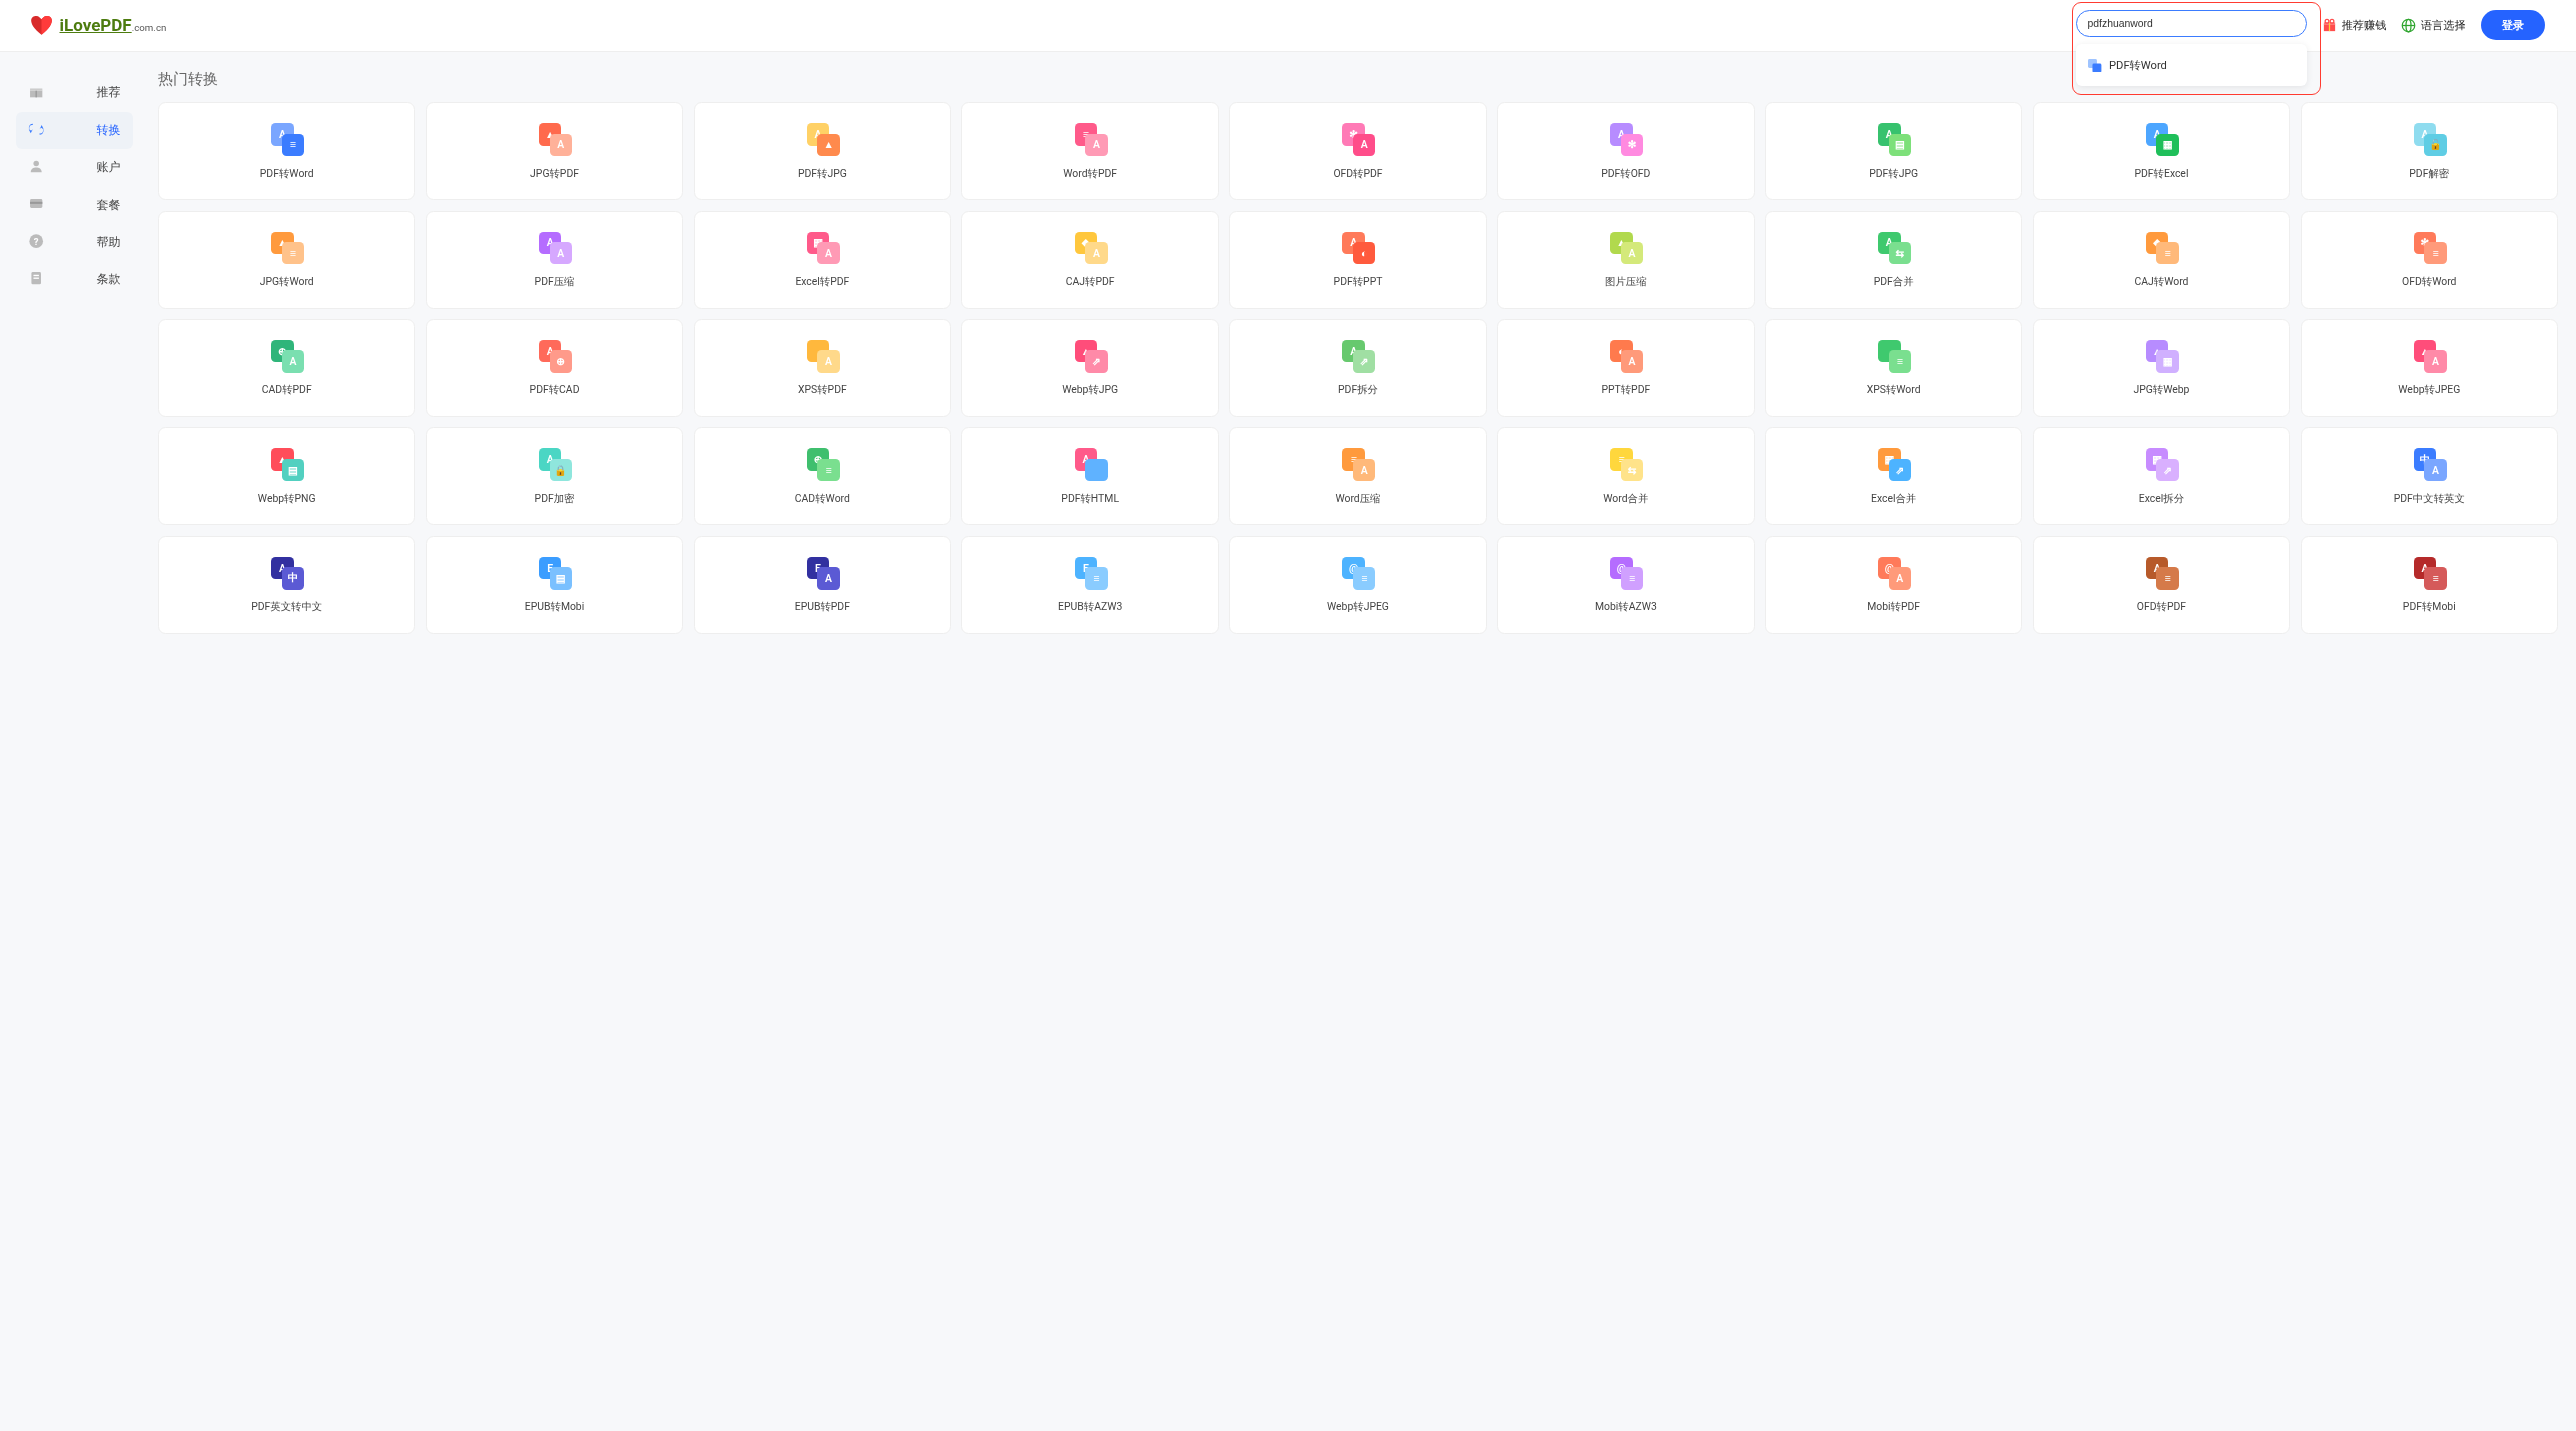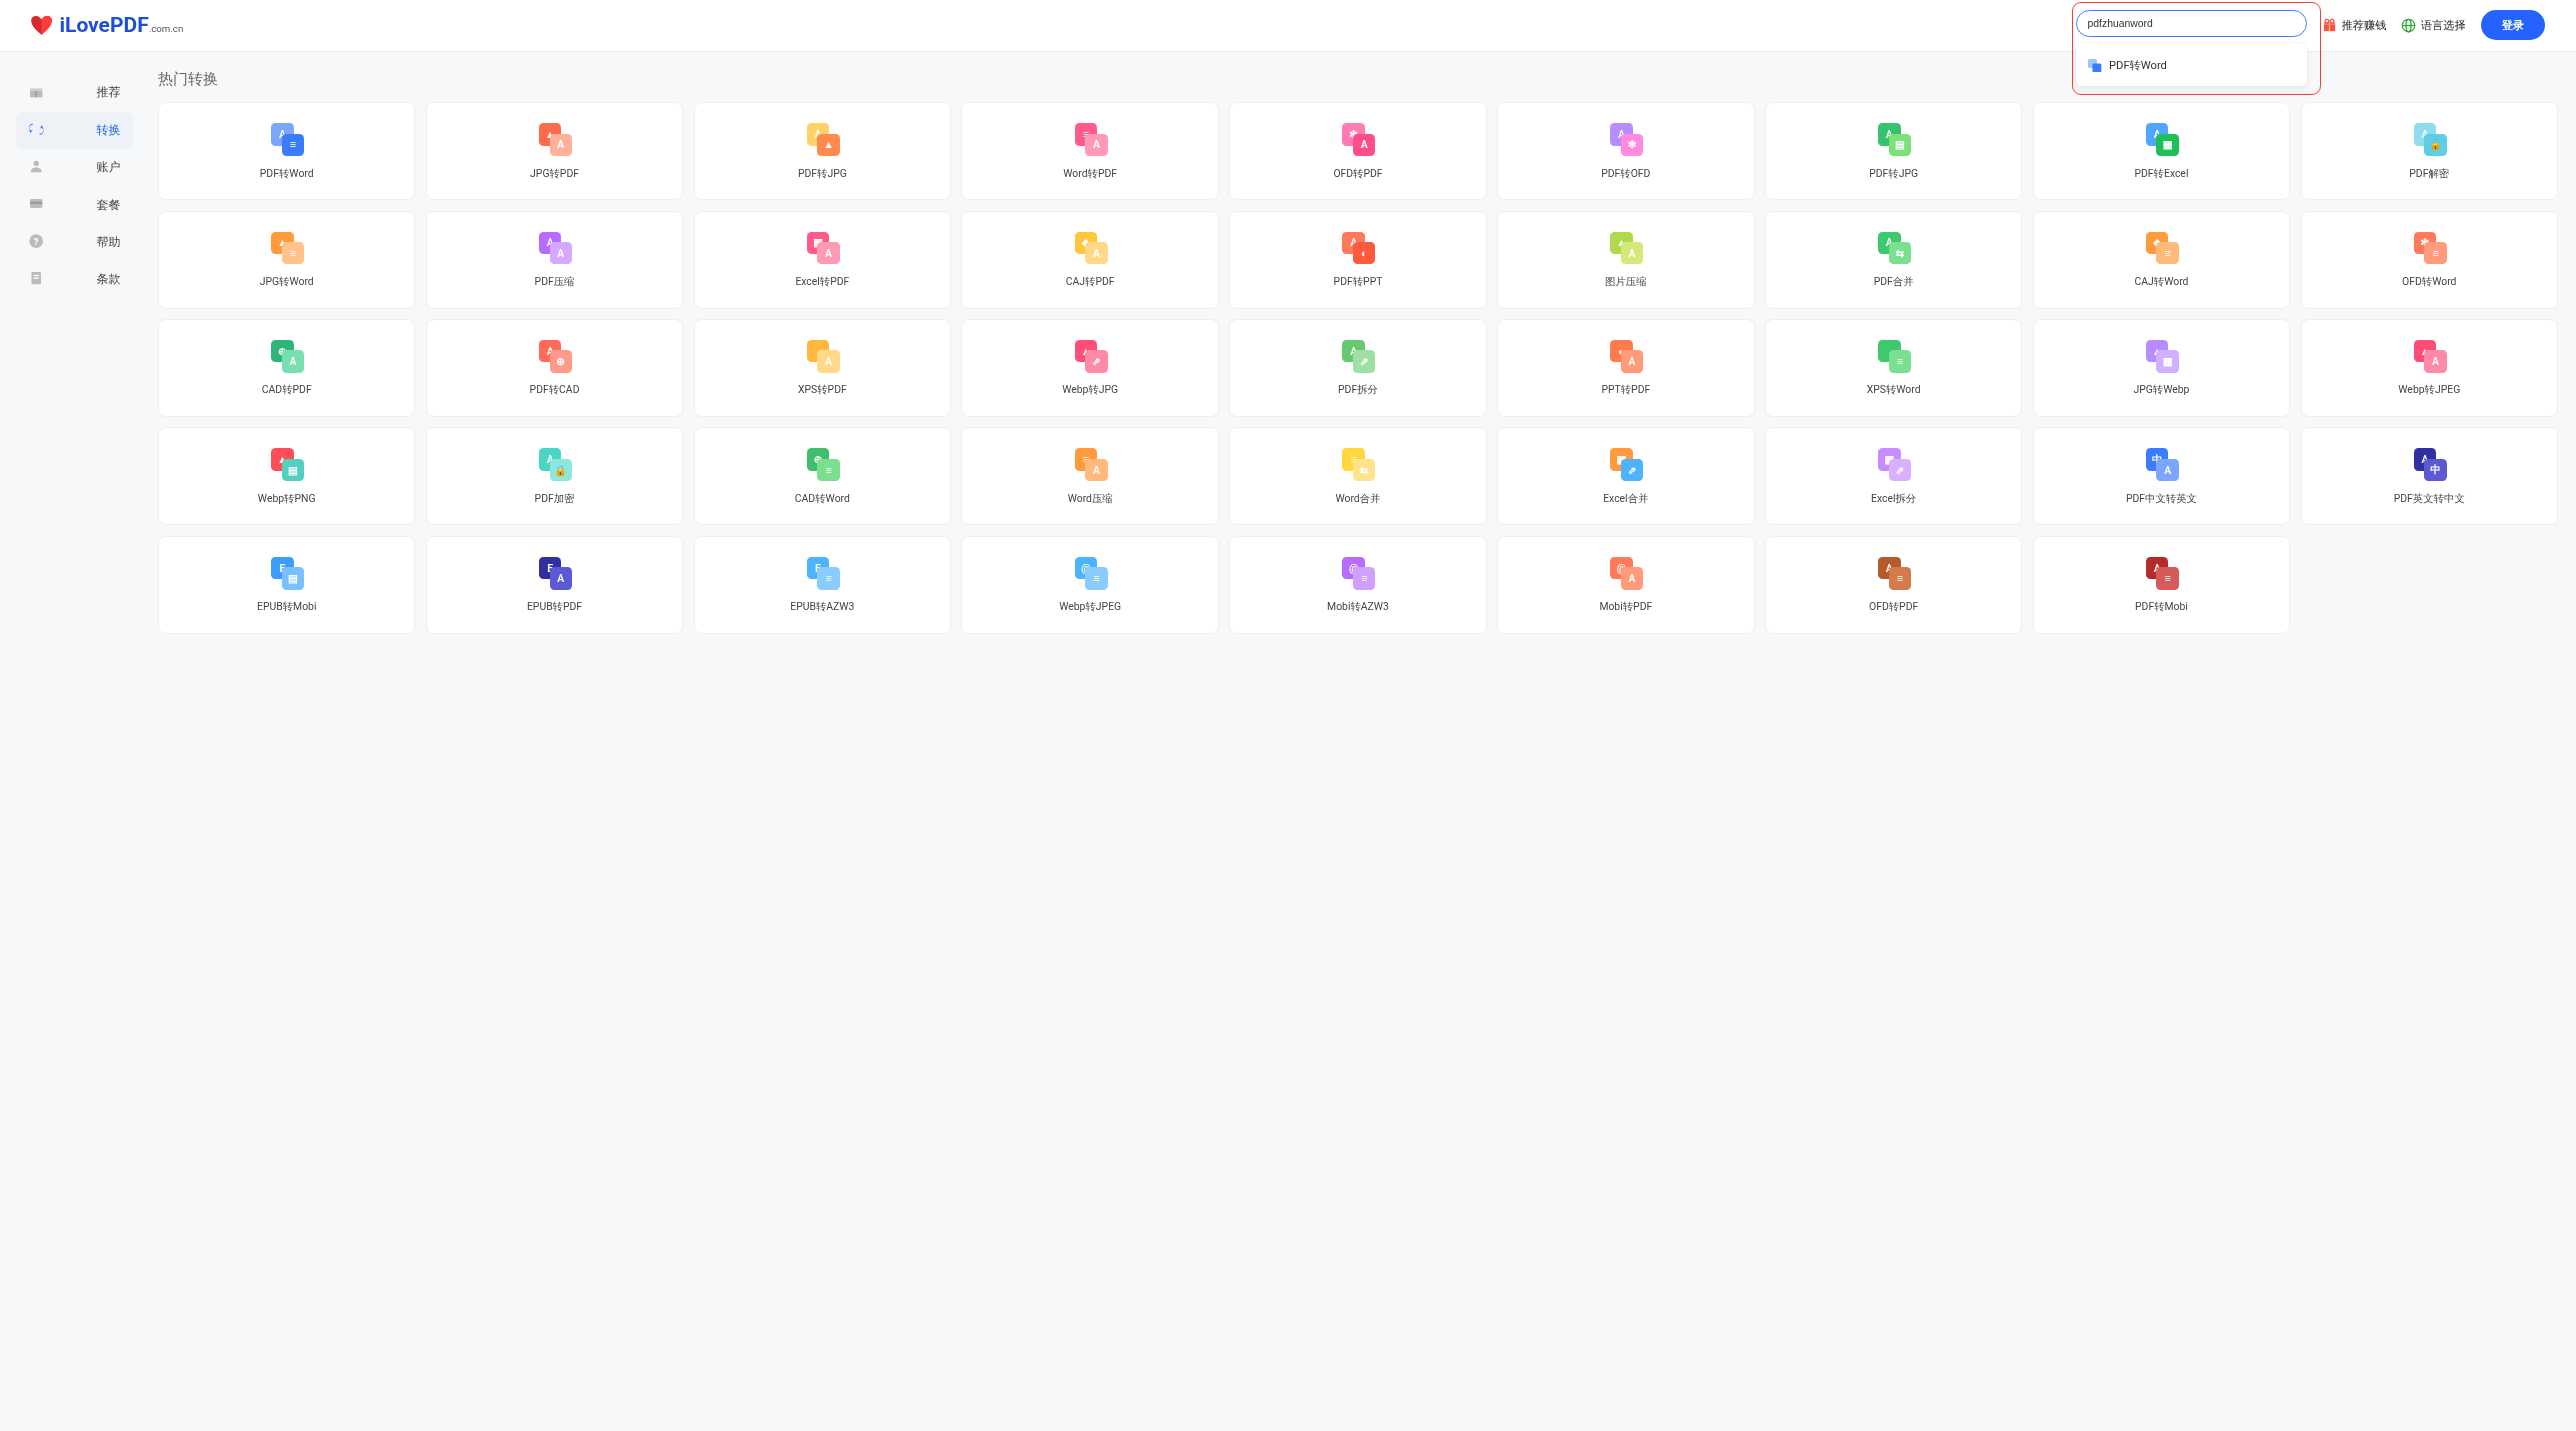--- a/index.html
+++ b/index.html
@@ -1,20 +1,20 @@
 <!DOCTYPE html>
 <html style="font-size:12px"><head>
 <meta charset="utf-8">
 <style>
   * { box-sizing: border-box; margin: 0; padding: 0; }
   body { font-family: -apple-system, BlinkMacSystemFont, "Segoe UI", Roboto, "Helvetica Neue", Arial, sans-serif; background: #f7f8fa; color: #333; }
   .header { display: flex; align-items: center; justify-content: space-between; padding: 10.4px 31px; background: #fff; border-bottom: 0.7px solid #eee; }
   .brand { display: flex; align-items: center; gap: 7.5px; }
   .heart { width: 21px; height: 19.4px; }
-  .brand-text { font-size: 21px; font-weight: 700; color: #1d4ed8; }
+  .brand-text { font-size: 17px; font-weight: 700; color: #4d7c0f; text-decoration: underline; }
   .brand-sub { font-size: 9.7px; color: #555; font-weight: 400; }
   .header-right { display: flex; gap: 15px; }
   .search-wrap { position: relative; }
   .search-box { width: 231px; padding: 6.7px 10.4px; border: 1.5px solid #3b7cff; border-radius: 15px; font-size: 10.4px; outline: none; color: #333; }
   .suggest { position: absolute; top: 34px; left: 0; right: 0; background: #fff; border-radius: 6px; box-shadow: 0 1.5px 7.5px rgba(0,0,0,.08); padding: 6px 0; z-index: 5; }
   .suggest-item { display: flex; align-items: center; gap: 7.5px; padding: 7.5px 12px; cursor: pointer; font-size: 11.2px; color: #333; }
   .suggest-icon { display:inline-block; width:13.4px; height:13.4px; }
   .h-link { display: flex; align-items: center; gap: 4.5px; font-size: 11.2px; color: #222; cursor: pointer; white-space: nowrap; }
   .h-link svg { width: 15px; height: 15px; }
   .login-btn { background: #2563ff; color: #fff; border: none; padding: 7.5px 21px; border-radius: 16.4px; font-size: 11.2px; font-weight: 600; cursor: pointer; }
@@ -462,20 +462,31 @@
               <span class="ic-glyph">⊕</span>
             </div>
             <div class="ic-front" style="background:#7adf8f">
               <span class="ic-glyph">≡</span>
             </div>
           </div>
           <div class="tool-label">CAD转Word</div>
         </div>
         <div class="card">
           <div class="tool-icon-wrap">
+            <div class="ic-back" style="background:#ff5a8a">
+              <span class="ic-glyph">A</span>
+            </div>
+            <div class="ic-front" style="background:#5fb2ff">
+              <span class="ic-glyph"></span>
+            </div>
+          </div>
+          <div class="tool-label">PDF转HTML</div>
+        </div>
+        <div class="card">
+          <div class="tool-icon-wrap">
             <div class="ic-back" style="background:#ff9a3d">
               <span class="ic-glyph">≡</span>
             </div>
             <div class="ic-front" style="background:#ffb97a">
               <span class="ic-glyph">A</span>
             </div>
           </div>
           <div class="tool-label">Word压缩</div>
         </div>
         <div class="card">

